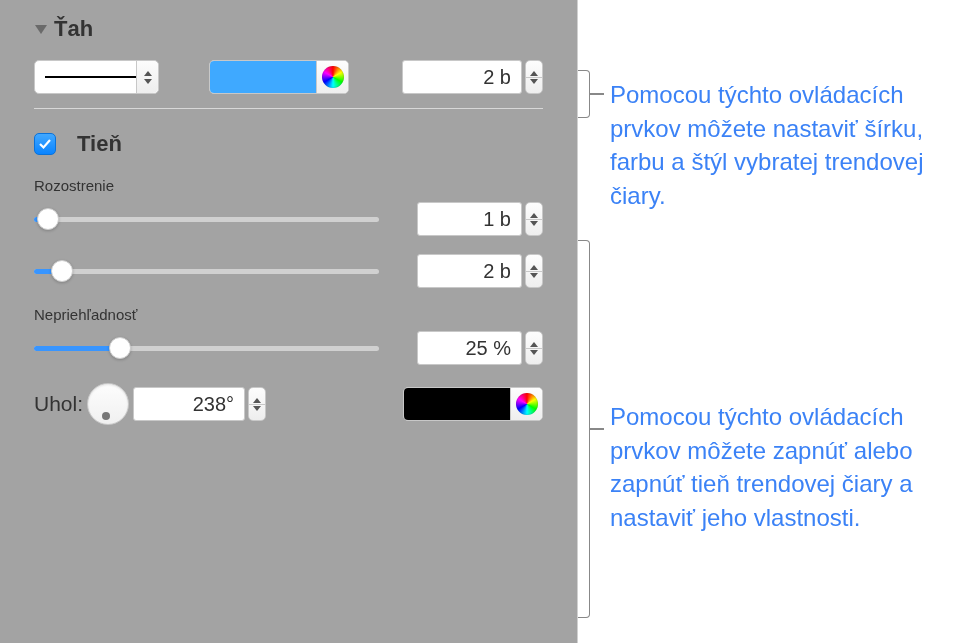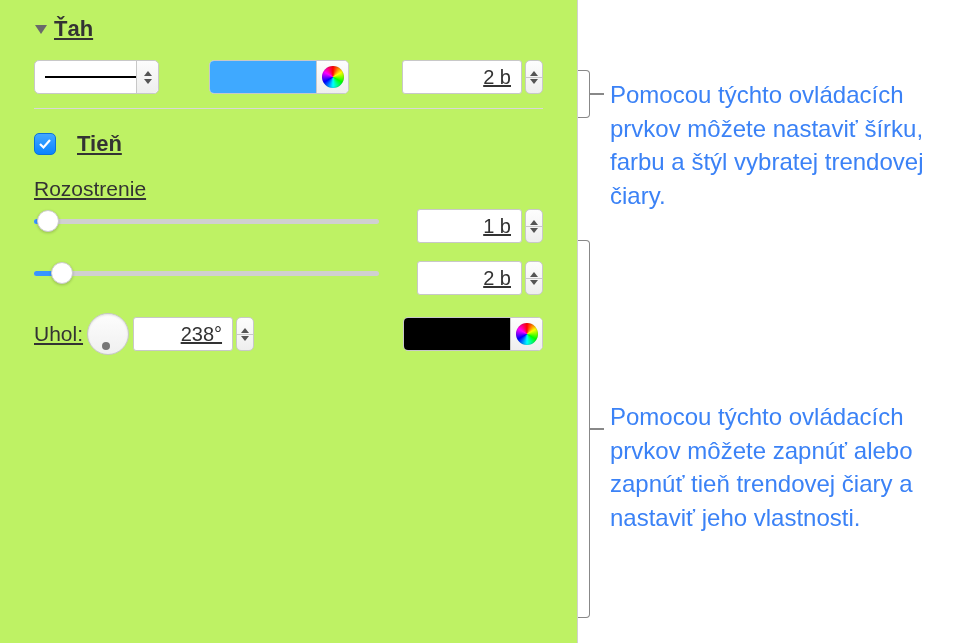--- a/index.html
+++ b/index.html
@@ -11,24 +11,23 @@
     width: 967px;
     height: 643px;
     position: relative;
   }
   .panel {
     position: absolute;
     left: 0;
     top: 0;
     width: 578px;
     height: 643px;
-    background: #bef264;
+    background: #a3a3a3;
     padding: 16px 34px 28px 34px;
     border-right: 1px solid #d0d0d0;
-    text-decoration: underline;
   }
   .section-header {
     display: flex;
     align-items: center;
     gap: 6px;
     margin-bottom: 18px;
     font-weight: 700;
     font-size: 22px;
   }
   .disclosure-icon svg { display:block; }
@@ -113,21 +112,21 @@
     text-align:right;
     font-size:20px;
     padding: 0 10px;
     display:flex;
     align-items:center;
     justify-content:flex-end;
     color:#333;
   }
   .value-field.w1 { width:120px; }
   .value-field.w2 { width:105px; }
-  .value-field.w3 { width:100px; }
+  .value-field.w3 { width:112px; }
   .stepper-ctrl {
     width:18px;
     height:34px;
     border:1px solid #c8c8c8;
     border-radius:5px;
     background:linear-gradient(#fdfdfd,#eee);
     display:flex;
     flex-direction:column;
     align-items:center;
     justify-content:center;
@@ -151,24 +150,24 @@
     border-radius:5px;
     background: linear-gradient(#42a8ff,#0a84ff);
     border:1px solid #0a72da;
     display:flex;
     align-items:center;
     justify-content:center;
   }
   .checkbox svg { display:block; }
   .label-bold { font-weight:700; font-size:22px; }
   .slider-block { margin-bottom: 18px; }
-  .slider-label { font-size:21px; color:#333; margin-bottom:8px; }
+  .slider-label { font-size:15px; color:#333; margin-bottom:8px; }
   .slider-row {
     display:flex;
-    align-items:flex-start;
+    align-items:center;
     gap: 36px;
     justify-content: space-between;
   }
   .slider {
     position:relative;
     width: 345px;
     height: 24px;
     display:flex;
     align-items:center;
   }
@@ -360,20 +359,42 @@
             </svg>
           <div class="sep"></div>
           <svg width="10" height="6" viewBox="0 0 10 6">
               <polygon points="5,6 9,1 1,1" fill="#555"></polygon>
             </svg>
         </div>
       </div>
     </div>
   </div>
 
+  <div class="slider-block">
+    <div class="slider-label">Nepriehľadnosť</div>
+    <div class="slider-row">
+      <div class="slider">
+        <div class="slider-track"></div>
+        <div class="slider-fill" style="width:25%;"></div>
+        <div class="slider-thumb" style="left:25%;"></div>
+      </div>
+      <div class="value-stepper">
+        <div class="value-field w2">25 %</div>
+        <div class="stepper-ctrl">
+          <svg width="10" height="6" viewBox="0 0 10 6">
+              <polygon points="5,0 9,5 1,5" fill="#555"></polygon>
+            </svg>
+          <div class="sep"></div>
+          <svg width="10" height="6" viewBox="0 0 10 6">
+              <polygon points="5,6 9,1 1,1" fill="#555"></polygon>
+            </svg>
+        </div>
+      </div>
+    </div>
+  </div>
 
   <div class="angle-row">
     <span class="angle-label">Uhol:</span>
     <div class="angle-dial">
       <div class="angle-dot" style="left:14px; top:28px;"></div>
     </div>
     <div class="value-stepper">
       <div class="value-field w3">238°</div>
       <div class="stepper-ctrl">
         <svg width="10" height="6" viewBox="0 0 10 6">

